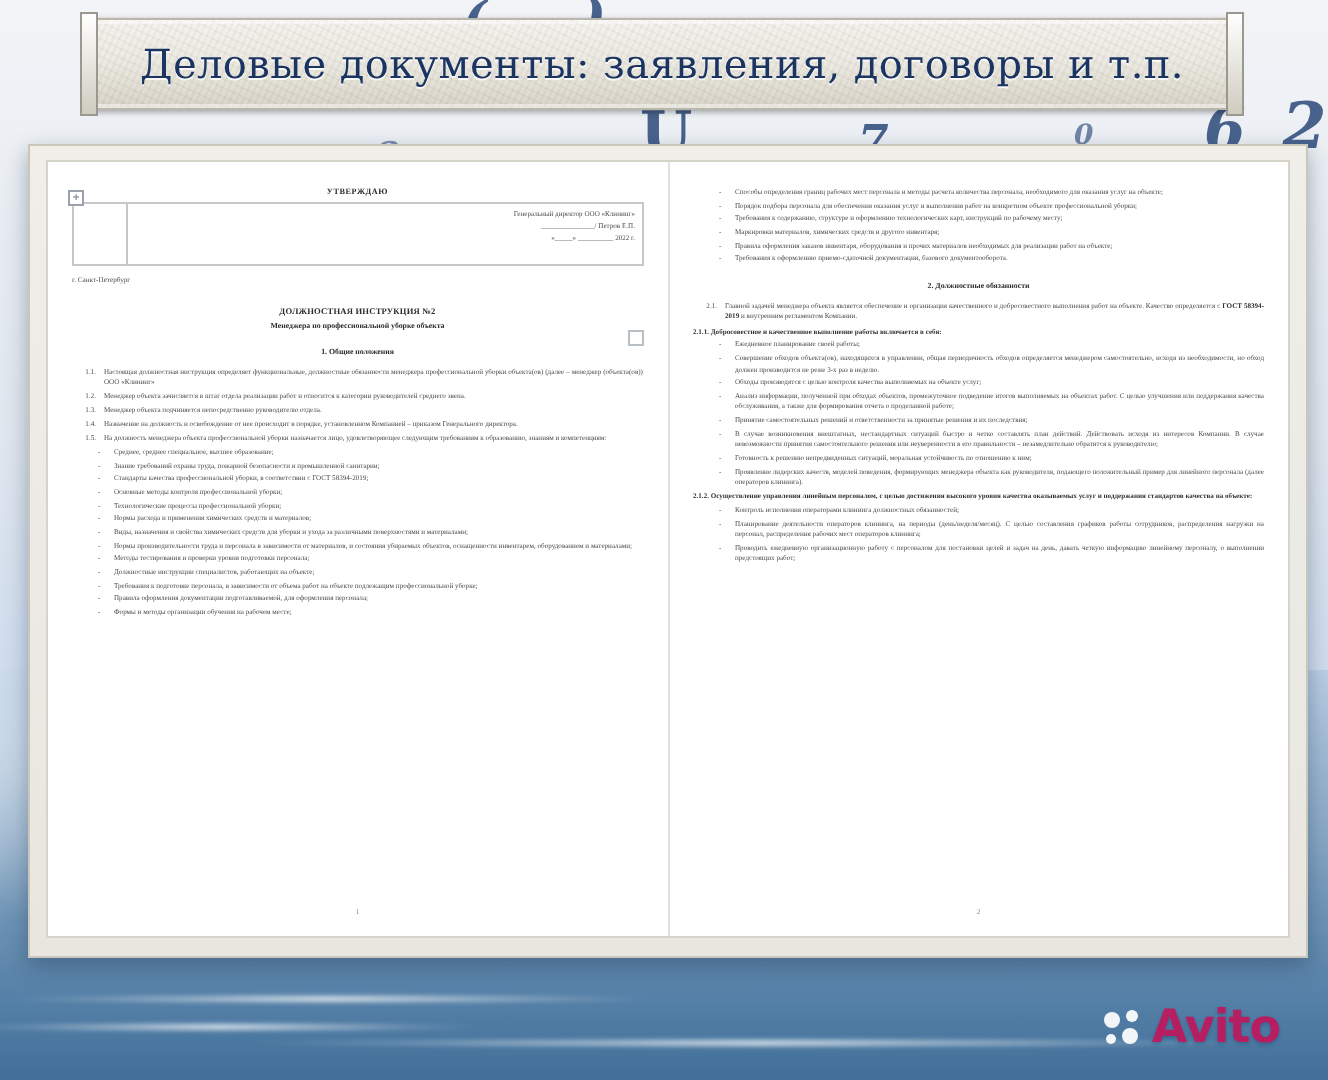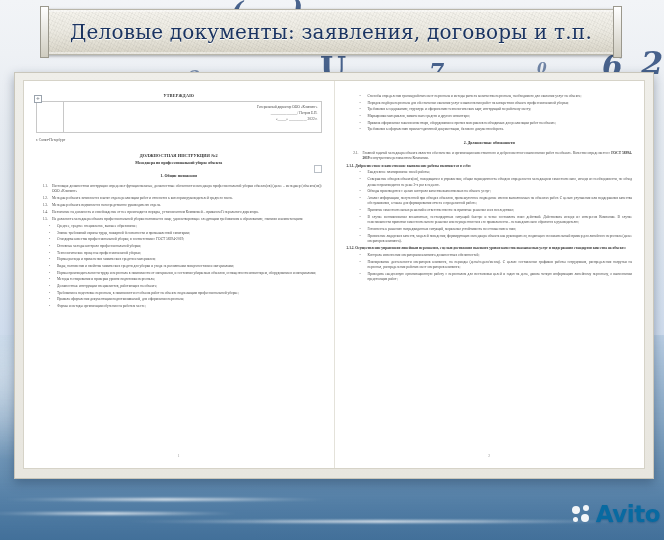--- a/index.html
+++ b/index.html
@@ -70,22 +70,22 @@
   ol.lvl{list-style:none;margin:5px 0 0 0;padding:0;}
   ol.lvl > li{display:flex;gap:4px;margin-bottom:1.5px;}
   ol.lvl > li .num{flex:0 0 12px;text-align:right;}
   ul.dash{list-style:none;margin:1px 0 0 0;padding:0 0 0 13px;}
   ul.dash > li{display:flex;gap:4px;margin-bottom:1.2px;}
   ul.dash > li .dash{flex:0 0 4px;}
   .para{margin-top:2px;}
   .pnum{position:absolute;bottom:10px;left:0;right:0;text-align:center;font-size:3.6px;color:#8a8a8a;}
 
   
-  .avito{position:absolute;right:4px;bottom:14px;display:flex;align-items:center;gap:4px;
-    color:#0369a1;opacity:.93;}
+  .avito{position:absolute;right:24px;bottom:14px;display:flex;align-items:center;gap:4px;
+    color:#be185d;opacity:.93;}
   .avito .dots{position:relative;width:20px;height:20px;}
   .avito .dots i{position:absolute;border-radius:50%;background:#fff;display:block;}
   .avito .d1{width:8px;height:8px;left:0;top:1px;}
   .avito .d2{width:6px;height:6px;left:11px;top:0px;}
   .avito .d3{width:5px;height:5px;left:1px;top:12px;}
   .avito .d4{width:8px;height:8px;left:9px;top:9px;}
   .avito .wordmark{font-family:"DejaVu Sans",sans-serif;font-weight:bold;font-size:23px;
     letter-spacing:-.5px;line-height:1;text-shadow:0 1px 2px rgba(0,60,110,.35);}
 </style>
 </head>

